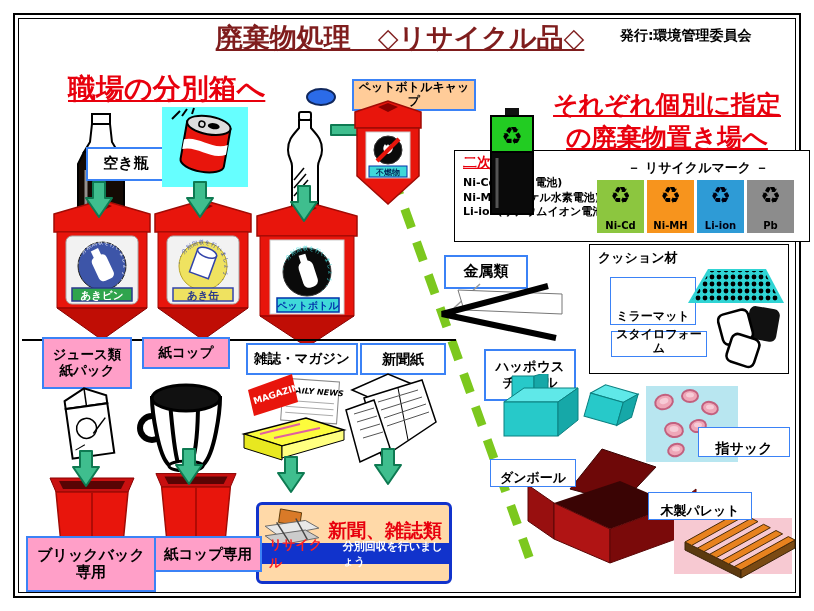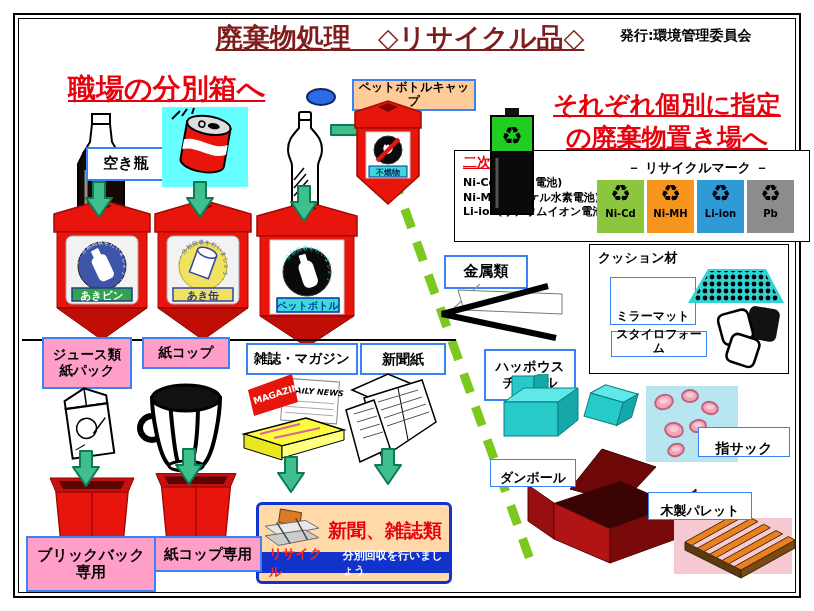--- a/index.html
+++ b/index.html
@@ -14,31 +14,31 @@
   .title{position:absolute;left:190px;top:20px;width:420px;text-align:center;font-size:27px;font-weight:bold;text-decoration:underline;color:#7f1d1d;}
   .issuer{position:absolute;left:620px;top:27px;width:176px;font-size:14px;font-weight:bold;color:#000;}
   .red-head{position:absolute;color:#E8000D;font-weight:bold;text-decoration:underline;}
   .battery-box{position:absolute;left:408px;top:150px;width:354px;height:90px;border:1.5px solid #000;background:#fff;margin-left:46px;}
   .bat-title{position:absolute;left:8px;top:3px;color:#E8000D;font-size:14px;font-weight:bold;text-decoration:underline;}
   .bat-list{position:absolute;left:8px;top:25px;font-size:11px;line-height:14.5px;color:#000;font-weight:bold;}
   .mark-title{position:absolute;left:140px;top:8px;width:206px;text-align:center;font-size:13px;font-weight:bold;color:#000;}
   .marks{position:absolute;left:142px;top:29px;display:flex;gap:3px;}
   .mark{width:47px;height:53px;display:flex;flex-direction:column;align-items:center;justify-content:flex-end;color:#000;}
   .mark .glyph{font-size:23px;line-height:30px;flex:1;}
-  .mark .mlabel{font-size:10px;font-weight:bold;padding-bottom:14px;}
+  .mark .mlabel{font-size:10px;font-weight:bold;padding-bottom:2px;}
   .mark.c0{background:#8CC63F;}
   .mark.c1{background:#F7941D;}
   .mark.c2{background:#2E9BD6;color:#001;}
   .mark.c3{background:#8C8C8C;}
   .cushion-box{position:absolute;left:589px;top:244px;width:198px;height:128px;border:1.5px solid #000;background:#fff;}
   .cushion-title{position:absolute;left:8px;top:4px;font-size:13px;font-weight:bold;color:#000;}
   .newsbox{position:absolute;left:256px;top:502px;width:190px;height:76px;border:3px solid #1133CC;border-radius:6px;background:#FFD9A8;overflow:hidden;}
   .newsbox-top{position:absolute;left:0;top:0;right:0;height:52px;display:flex;align-items:center;}
   .newsbox-title{flex:1;text-align:center;color:#E8000D;font-size:19px;font-weight:bold;}
-  .newsbox-strip{position:absolute;left:0;bottom:8px;right:0;height:21px;background:#1133CC;display:flex;align-items:center;}
+  .newsbox-strip{position:absolute;left:0;bottom:17px;right:0;height:21px;background:#1133CC;display:flex;align-items:center;}
   .newsbox-recycle{color:#FF2222;font-size:13px;font-weight:bold;margin-left:10px;}
   .newsbox-slogan{color:#fff;font-size:11px;font-weight:bold;margin-left:16px;}
   .hline{position:absolute;left:22px;top:339px;width:434px;border-top:2px solid #000;}
   .fingerpanel{position:absolute;left:646px;top:386px;width:92px;height:76px;background:#B8E6F0;}
   .palletbg{position:absolute;left:674px;top:518px;width:118px;height:56px;background:#F7C9D2;}
   svg text{font-family:"DejaVu Sans",sans-serif;}
 </style>
 </head>
 <body>
 

